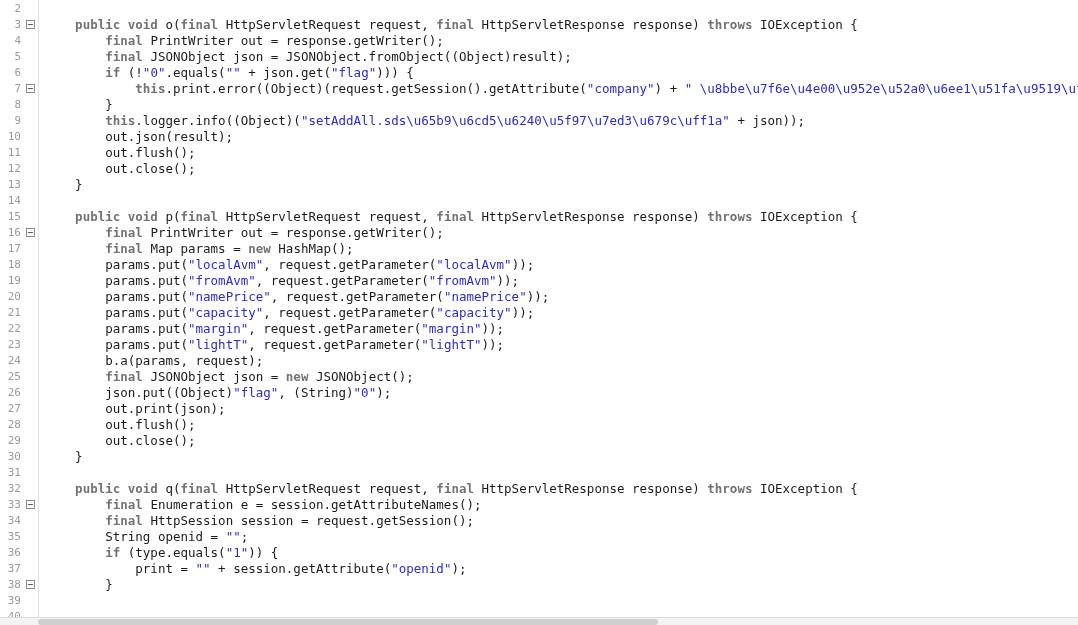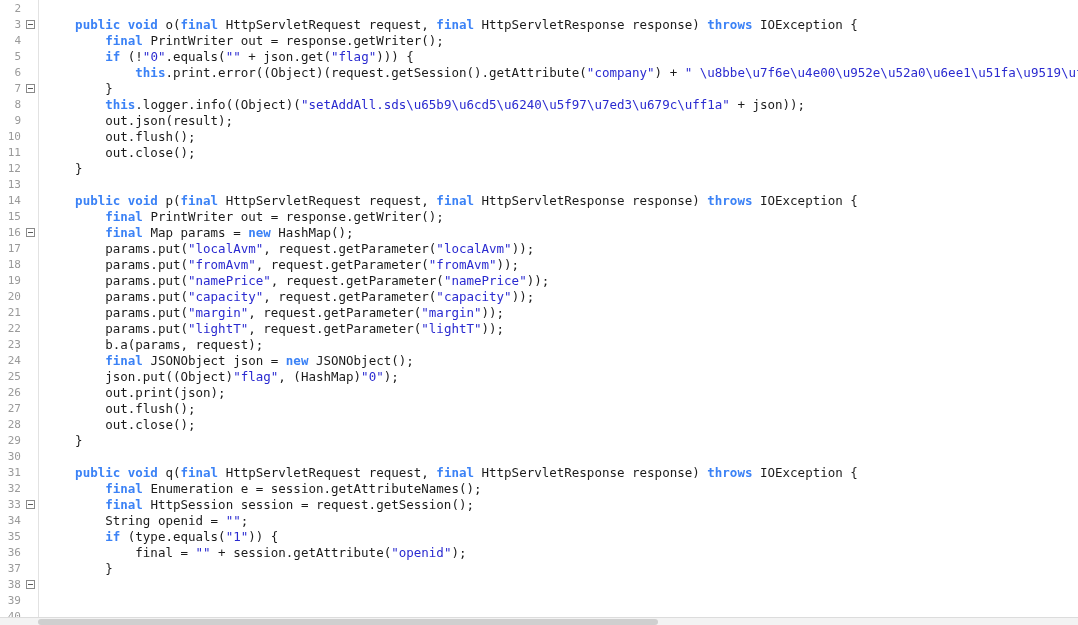--- a/index.html
+++ b/index.html
@@ -99,21 +99,21 @@
     line-height: 16px;
     font-size: 12.5px;
     white-space: pre;
     color: #1b1b1b;
     padding-left: 6px;
     font-family: "DejaVu Sans Mono", "Liberation Mono", monospace;
     letter-spacing: 0px;
   }
 
   
-  .kw  { color: #3b82f6; font-weight: bold; }
+  .kw  { color: #737373; font-weight: bold; }
   .str { color: #2a2ad0; }
   .pln { color: #1b1b1b; }
 
   
   .hscroll {
     position: absolute;
     left: 0;
     bottom: 0;
     width: 1078px;
     height: 8px;
@@ -229,52 +229,53 @@
         <span class="foldbox"></span>
       </div>
       <div class="foldcell"></div>
       <div class="foldcell"></div>
     </div>
 
   <div class="codearea" id="codearea">
       <div class="codeline">&nbsp;</div>
       <div class="codeline"><span class="pln">    </span><span class="kw">public void </span><span class="pln">o(</span><span class="kw">final </span><span class="pln">HttpServletRequest request, </span><span class="kw">final </span><span class="pln">HttpServletResponse response) </span><span class="kw">throws </span><span class="pln">IOException {</span></div>
       <div class="codeline"><span class="pln">        </span><span class="kw">final </span><span class="pln">PrintWriter out = response.getWriter();</span></div>
+      <div class="codeline"><span class="pln">        </span><span class="kw">final </span><span class="pln">JSONObject json = JSONObject.fromObject((Object)result);</span></div>
       <div class="codeline"><span class="pln">        </span><span class="kw">if </span><span class="pln">(!</span><span class="str">"0"</span><span class="pln">.equals(</span><span class="str">""</span><span class="pln"> + json.get(</span><span class="str">"flag"</span><span class="pln">))) {</span></div>
       <div class="codeline"><span class="pln">            </span><span class="kw">this</span><span class="pln">.print.error((Object)(request.getSession().getAttribute(</span><span class="str">"company"</span><span class="pln">) + </span><span class="str">" \u8bbe\u7f6e\u4e00\u952e\u52a0\u6ee1\u51fa\u9519\uff1a"</span></div>
       <div class="codeline"><span class="pln">        }</span></div>
       <div class="codeline"><span class="pln">        </span><span class="kw">this</span><span class="pln">.logger.info((Object)(</span><span class="str">"setAddAll.sds\u65b9\u6cd5\u6240\u5f97\u7ed3\u679c\uff1a"</span><span class="pln"> + json));</span></div>
       <div class="codeline"><span class="pln">        out.json(result);</span></div>
       <div class="codeline"><span class="pln">        out.flush();</span></div>
       <div class="codeline"><span class="pln">        out.close();</span></div>
       <div class="codeline"><span class="pln">    }</span></div>
       <div class="codeline">&nbsp;</div>
       <div class="codeline"><span class="pln">    </span><span class="kw">public void </span><span class="pln">p(</span><span class="kw">final </span><span class="pln">HttpServletRequest request, </span><span class="kw">final </span><span class="pln">HttpServletResponse response) </span><span class="kw">throws </span><span class="pln">IOException {</span></div>
       <div class="codeline"><span class="pln">        </span><span class="kw">final </span><span class="pln">PrintWriter out = response.getWriter();</span></div>
       <div class="codeline"><span class="pln">        </span><span class="kw">final </span><span class="pln">Map params = </span><span class="kw">new </span><span class="pln">HashMap();</span></div>
       <div class="codeline"><span class="pln">        params.put(</span><span class="str">"localAvm"</span><span class="pln">, request.getParameter(</span><span class="str">"localAvm"</span><span class="pln">));</span></div>
       <div class="codeline"><span class="pln">        params.put(</span><span class="str">"fromAvm"</span><span class="pln">, request.getParameter(</span><span class="str">"fromAvm"</span><span class="pln">));</span></div>
       <div class="codeline"><span class="pln">        params.put(</span><span class="str">"namePrice"</span><span class="pln">, request.getParameter(</span><span class="str">"namePrice"</span><span class="pln">));</span></div>
       <div class="codeline"><span class="pln">        params.put(</span><span class="str">"capacity"</span><span class="pln">, request.getParameter(</span><span class="str">"capacity"</span><span class="pln">));</span></div>
       <div class="codeline"><span class="pln">        params.put(</span><span class="str">"margin"</span><span class="pln">, request.getParameter(</span><span class="str">"margin"</span><span class="pln">));</span></div>
       <div class="codeline"><span class="pln">        params.put(</span><span class="str">"lightT"</span><span class="pln">, request.getParameter(</span><span class="str">"lightT"</span><span class="pln">));</span></div>
       <div class="codeline"><span class="pln">        b.a(params, request);</span></div>
       <div class="codeline"><span class="pln">        </span><span class="kw">final </span><span class="pln">JSONObject json = </span><span class="kw">new </span><span class="pln">JSONObject();</span></div>
-      <div class="codeline"><span class="pln">        json.put((Object)</span><span class="str">"flag"</span><span class="pln">, (HashMap)</span><span class="str">"0"</span><span class="pln">);</span></div>
+      <div class="codeline"><span class="pln">        json.put((Object)</span><span class="str">"flag"</span><span class="pln">, (String)</span><span class="str">"0"</span><span class="pln">);</span></div>
       <div class="codeline"><span class="pln">        out.print(json);</span></div>
       <div class="codeline"><span class="pln">        out.flush();</span></div>
       <div class="codeline"><span class="pln">        out.close();</span></div>
       <div class="codeline"><span class="pln">    }</span></div>
       <div class="codeline">&nbsp;</div>
       <div class="codeline"><span class="pln">    </span><span class="kw">public void </span><span class="pln">q(</span><span class="kw">final </span><span class="pln">HttpServletRequest request, </span><span class="kw">final </span><span class="pln">HttpServletResponse response) </span><span class="kw">throws </span><span class="pln">IOException {</span></div>
       <div class="codeline"><span class="pln">        </span><span class="kw">final </span><span class="pln">Enumeration e = session.getAttributeNames();</span></div>
       <div class="codeline"><span class="pln">        </span><span class="kw">final </span><span class="pln">HttpSession session = request.getSession();</span></div>
       <div class="codeline"><span class="pln">        String openid = </span><span class="str">""</span><span class="pln">;</span></div>
       <div class="codeline"><span class="pln">        </span><span class="kw">if </span><span class="pln">(type.equals(</span><span class="str">"1"</span><span class="pln">)) {</span></div>
-      <div class="codeline"><span class="pln">            final = </span><span class="str">""</span><span class="pln"> + session.getAttribute(</span><span class="str">"openid"</span><span class="pln">);</span></div>
+      <div class="codeline"><span class="pln">            print = </span><span class="str">""</span><span class="pln"> + session.getAttribute(</span><span class="str">"openid"</span><span class="pln">);</span></div>
       <div class="codeline"><span class="pln">        }</span></div>
     </div>
 
   <div class="hscroll">
     <div class="hscroll-thumb" id="hthumb" style="left: 37.73px; width: 619.85px;"></div>
   </div>
 
 </div>
 
 </body></html>

